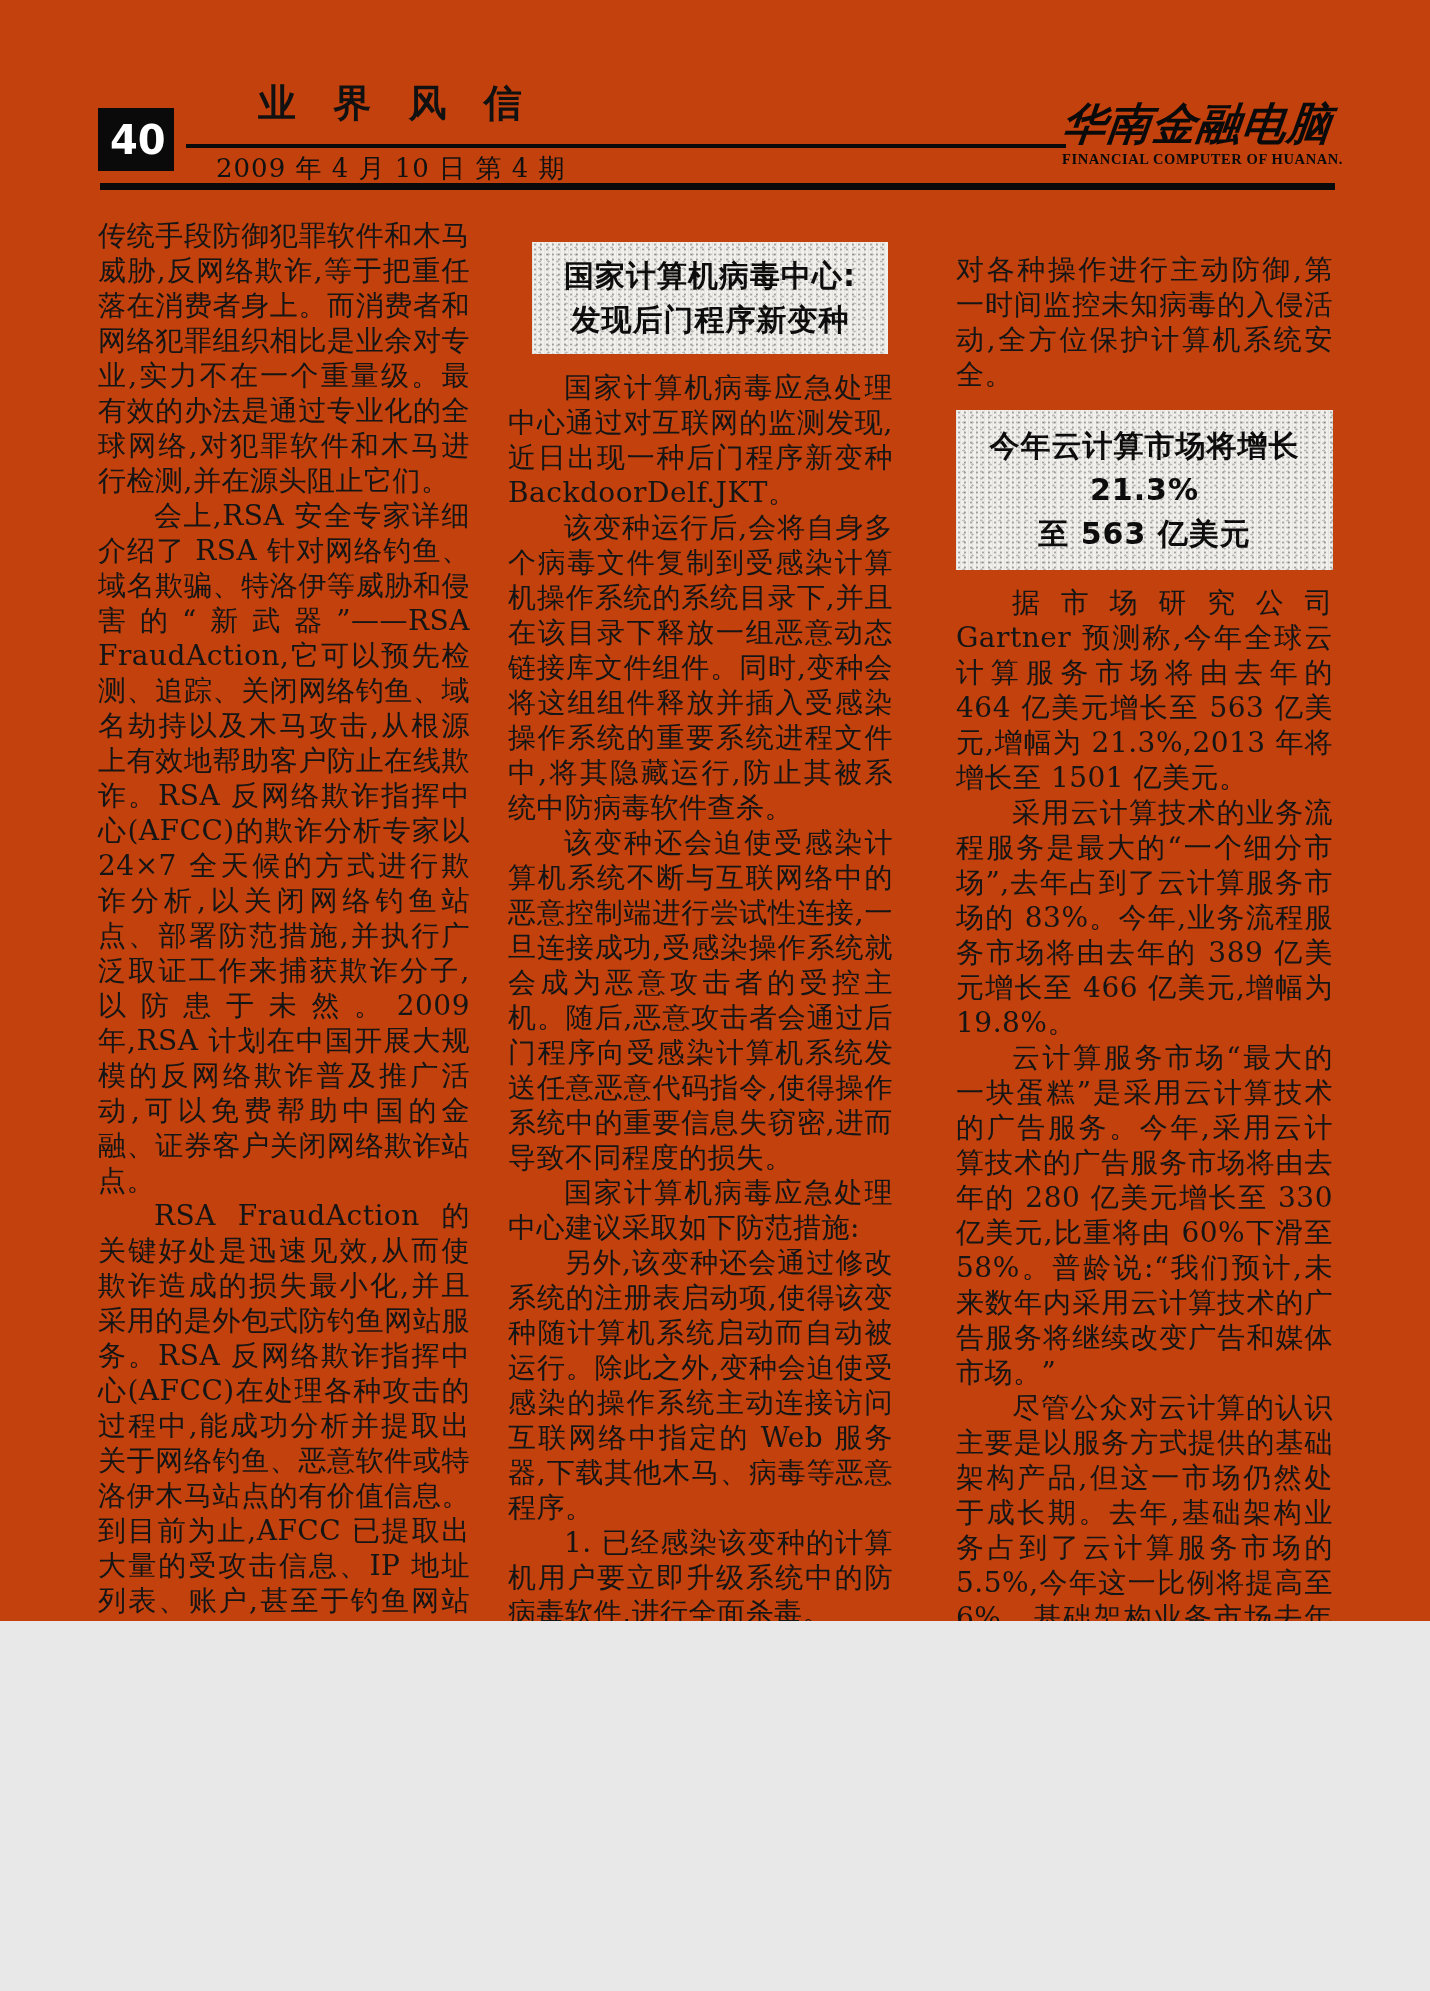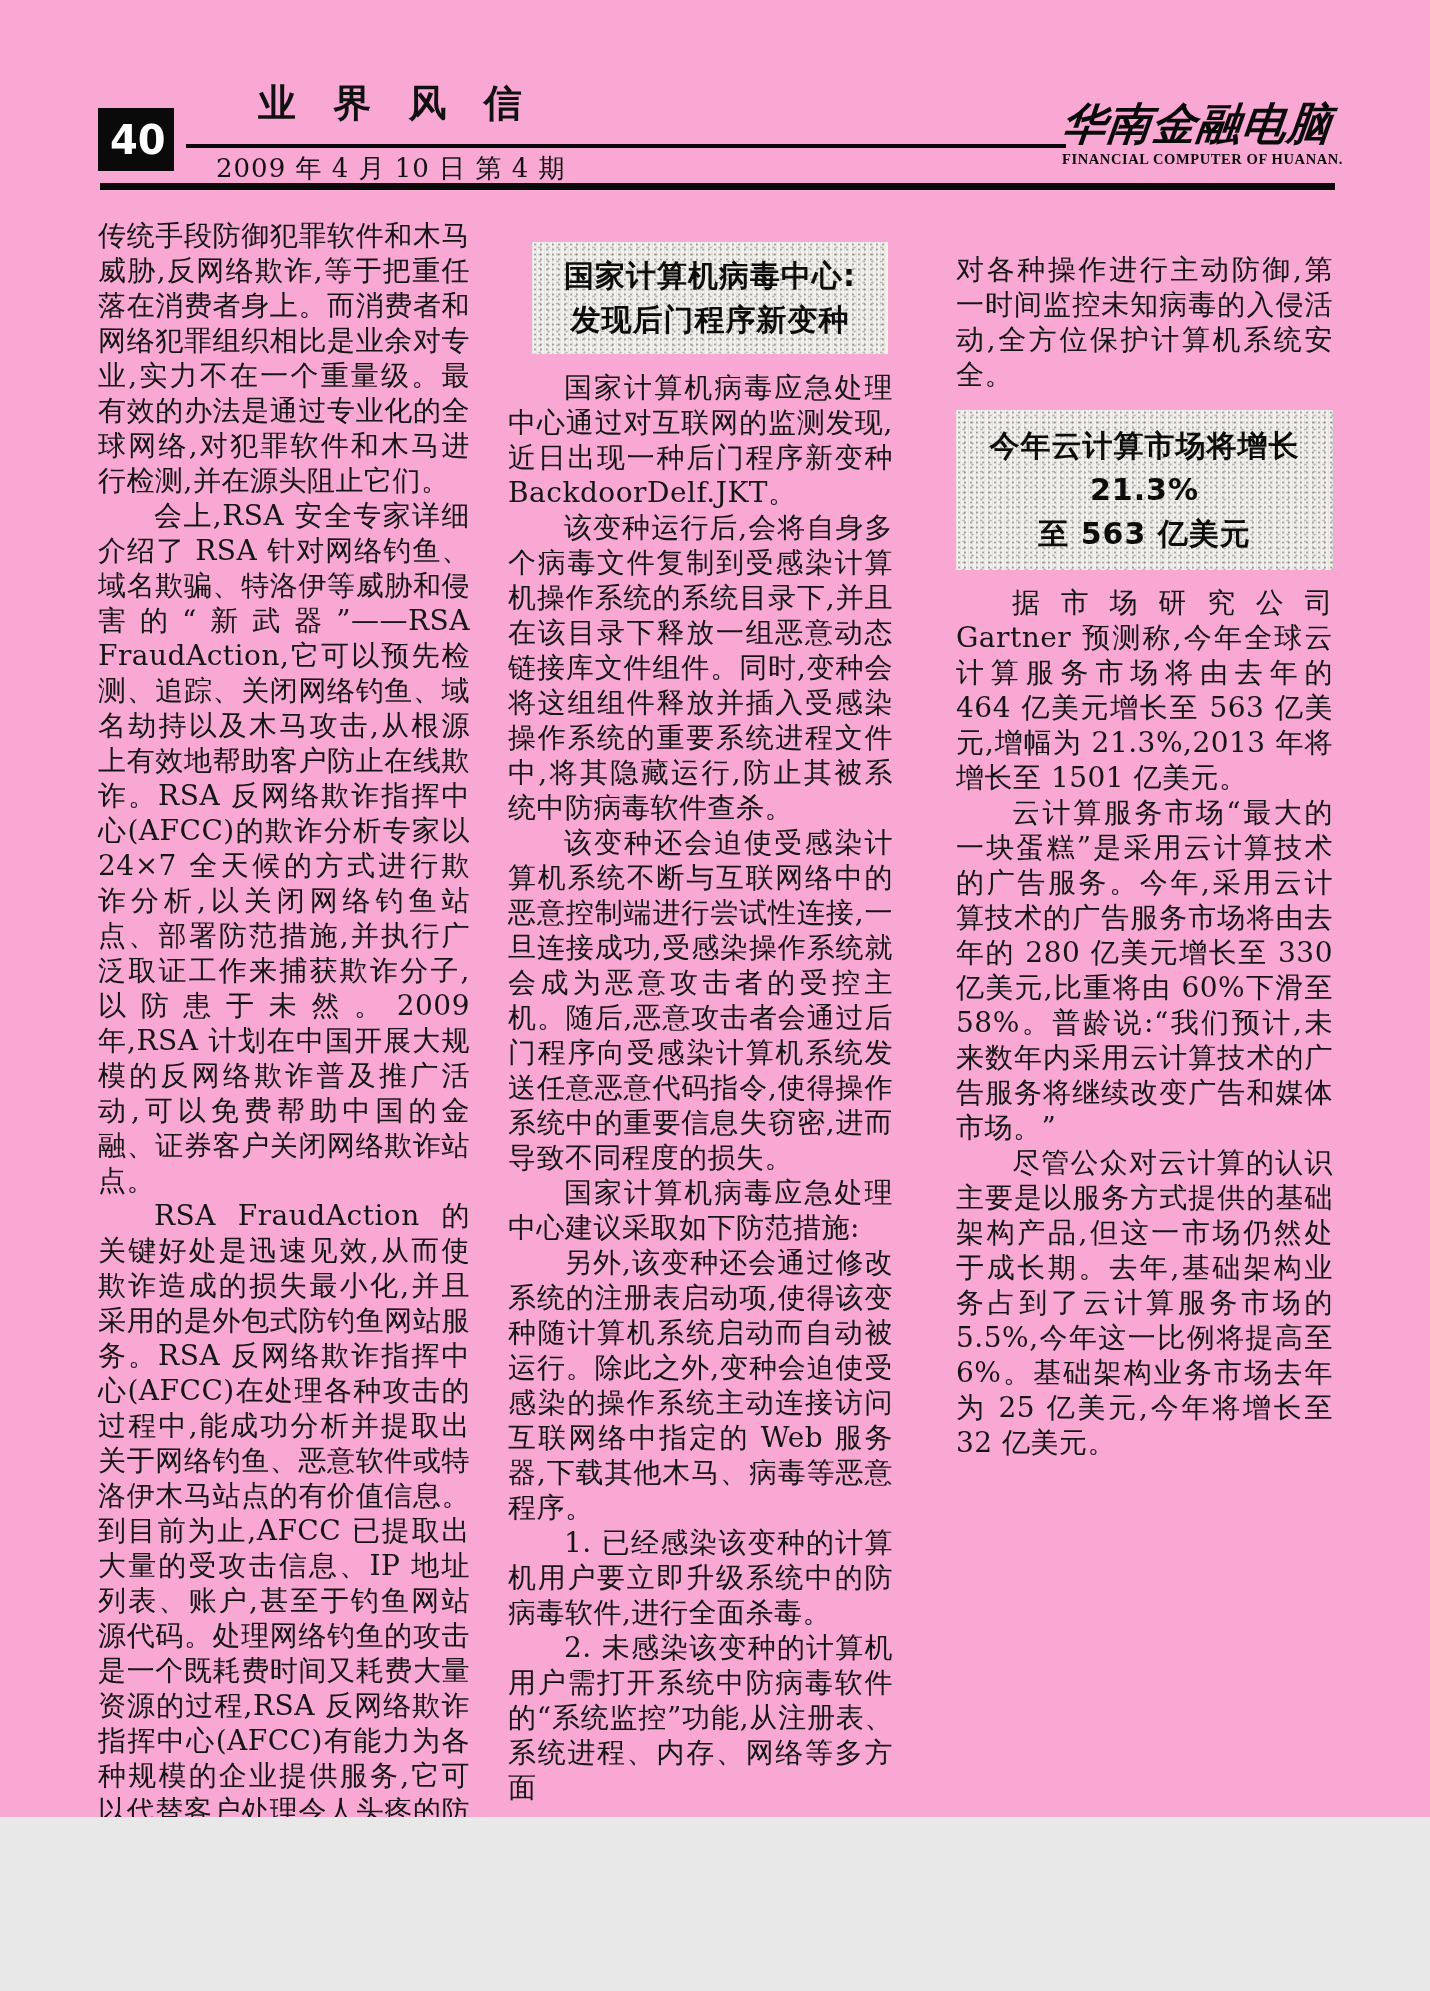--- a/index.html
+++ b/index.html
@@ -1,20 +1,20 @@
 <!DOCTYPE html>
 <html><head>
 <meta charset="utf-8">
 <style>
   html,body{margin:0;padding:0;background:#e8e8e8;}
   .page{
     position:relative;
-    width:1430px;height:1817px;
+    width:1430px;height:1621px;
     margin:0 auto;
-    background:#f9a8d4;
+    background:#c2410c;
     color:#151515;
     overflow:hidden;
     font-family:"DejaVu Serif","Liberation Serif",serif;
     text-decoration:underline;
   }
   
   .pagenum-box{
     position:absolute;background:#0a0a0a;color:#fff;
     font-family:"DejaVu Sans","Liberation Sans",sans-serif;
     font-weight:bold;display:flex;align-items:center;
@@ -120,20 +120,21 @@
     <section class="col col3">
       <div>
           <p class="para no-indent">对各种操作进行主动防御,第一时间监控未知病毒的入侵活动,全方位保护计算机系统安全。</p>
         </div>
       <div class="headline-box">
         <div class="headline-line">今年云计算市场将增长 21.3%</div>
         <div class="headline-line">至 563 亿美元</div>
       </div>
       <div>
           <p class="para indent">据市场研究公司 Gartner 预测称,今年全球云计算服务市场将由去年的 464 亿美元增长至 563 亿美元,增幅为 21.3%,2013 年将增长至 1501 亿美元。</p>
+          <p class="para indent">采用云计算技术的业务流程服务是最大的“一个细分市场”,去年占到了云计算服务市场的 83%。今年,业务流程服务市场将由去年的 389 亿美元增长至 466 亿美元,增幅为 19.8%。</p>
           <p class="para indent">云计算服务市场“最大的一块蛋糕”是采用云计算技术的广告服务。今年,采用云计算技术的广告服务市场将由去年的 280 亿美元增长至 330 亿美元,比重将由 60%下滑至 58%。普龄说:“我们预计,未来数年内采用云计算技术的广告服务将继续改变广告和媒体市场。”</p>
           <p class="para indent">尽管公众对云计算的认识主要是以服务方式提供的基础架构产品,但这一市场仍然处于成长期。去年,基础架构业务占到了云计算服务市场的 5.5%,今年这一比例将提高至 6%。基础架构业务市场去年为 25 亿美元,今年将增长至 32 亿美元。</p>
         </div>
     </section>
 
   </div>
 
   <div class="thick-rule bottom"></div>
   <div class="footer-issue">APR.10,2009 NO.4</div>
   <div class="pagenum-box bottom">40</div>

